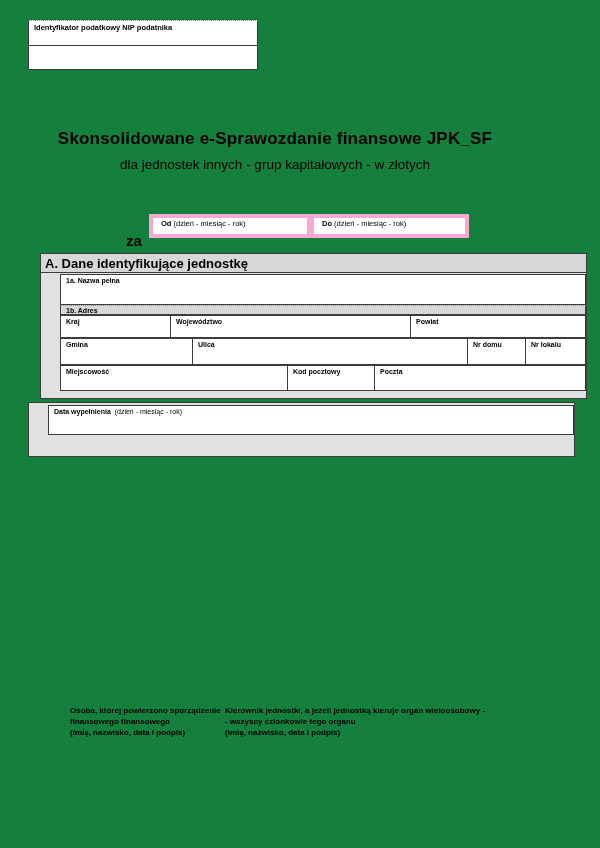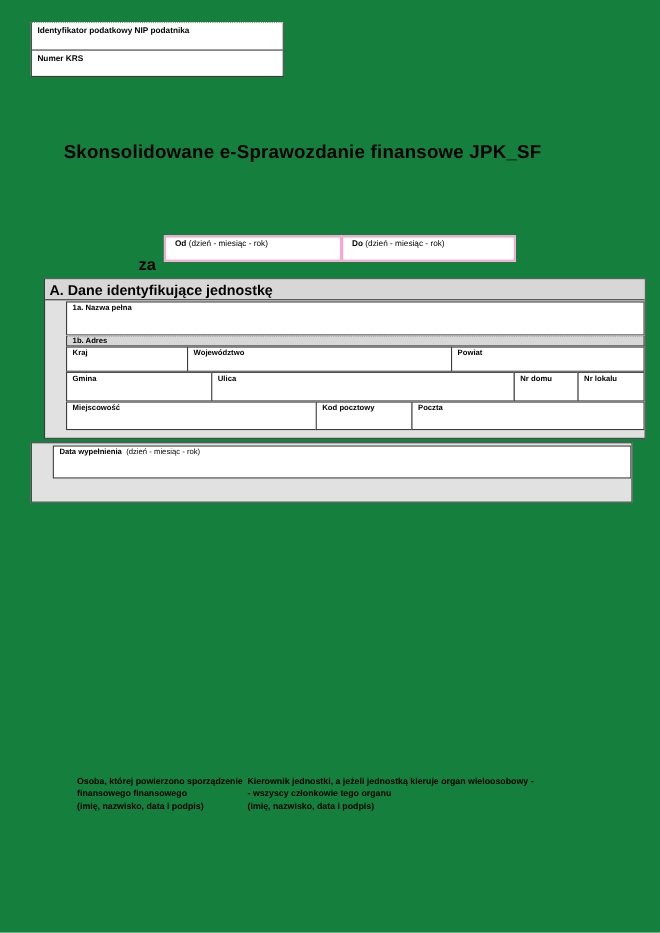--- a/index.html
+++ b/index.html
@@ -20,21 +20,21 @@
 
   
   .title-wrap { position:absolute; left:0; top:129px; width:550px; text-align:center; }
   .title-main { font-size:17px; font-weight:bold; letter-spacing:0.2px; }
   .title-sub { font-size:13.5px; margin-top:8px; }
 
   
   .za { position:absolute; left:126px; top:232px; font-size:15px; font-weight:bold; }
   .period { position:absolute; left:149px; top:214px; height:24px; }
   .date-box {
-    position:absolute; top:0; height:24px; border:2px solid #f9a8d4;
+    position:absolute; top:0; height:24px; border:4px solid #f9a8d4;
     box-sizing:border-box; background:#fff;
   }
   .date-box .small-label { padding:2px 0 0 8px; }
 
   
   .section {
     position:absolute; left:28px; width:547px;
     border:1px solid #3c3c3c; box-sizing:border-box; background:#e1e1e1;
   }
   .section-header {
@@ -61,27 +61,25 @@
 </style>
 </head>
 <body>
 
 <div class="page">
 
   <div class="idbox">
     <div class="idbox-row first">
       <div class="small-label">Identyfikator podatkowy NIP podatnika</div>
     </div>
-    <div class="idbox-row">
-      <div class="small-label">Numer KRS</div>
-    </div>
   </div>
 
   <div class="title-wrap">
     <div class="title-main">Skonsolidowane e-Sprawozdanie finansowe JPK_SF</div>
+    <div class="title-sub">dla jednostek innych - grup kapitałowych - w złotych</div>
   </div>
 
   <div class="za">za</div>
   <div class="period">
     <div class="date-box" style="left:0; width:162px;">
       <div class="small-label"><span>Od</span> <span class="hint">(dzień - miesiąc - rok)</span></div>
     </div>
     <div class="date-box" style="left:161px; width:159px;">
       <div class="small-label"><span>Do</span> <span class="hint">(dzień - miesiąc - rok)</span></div>
     </div>

